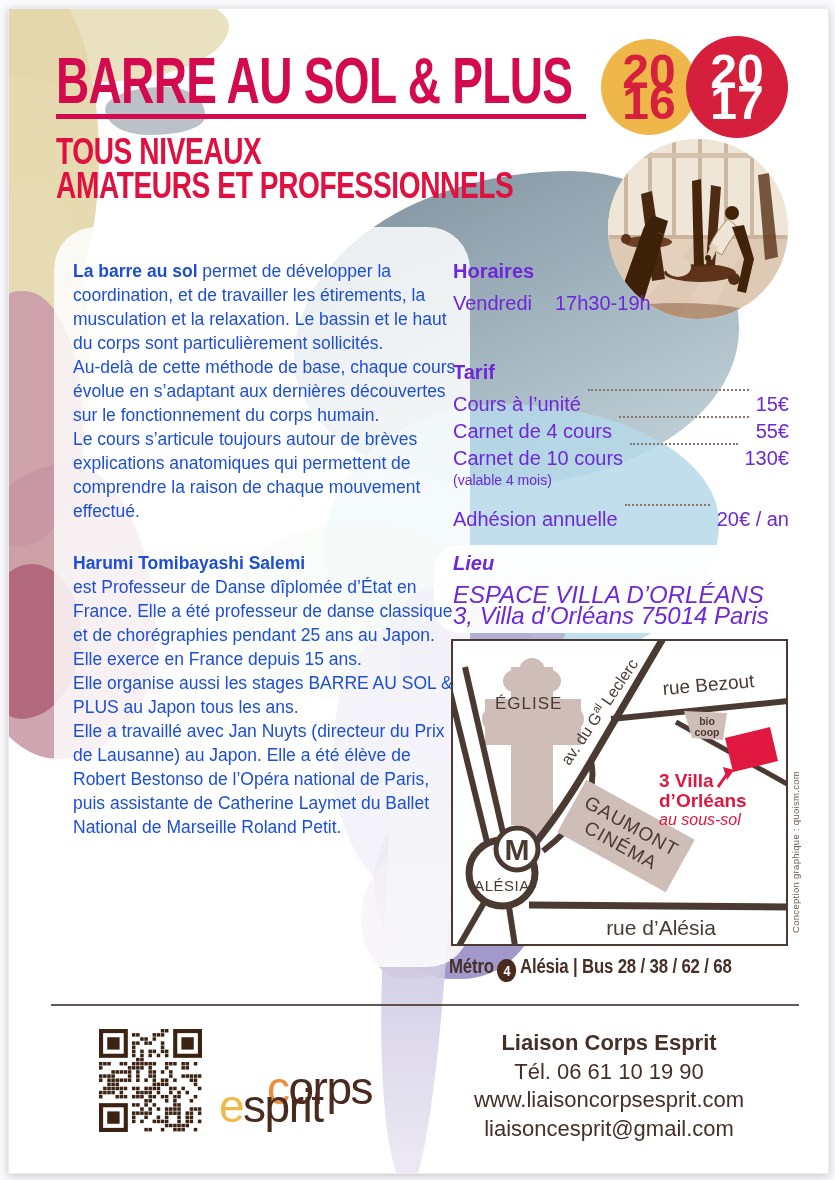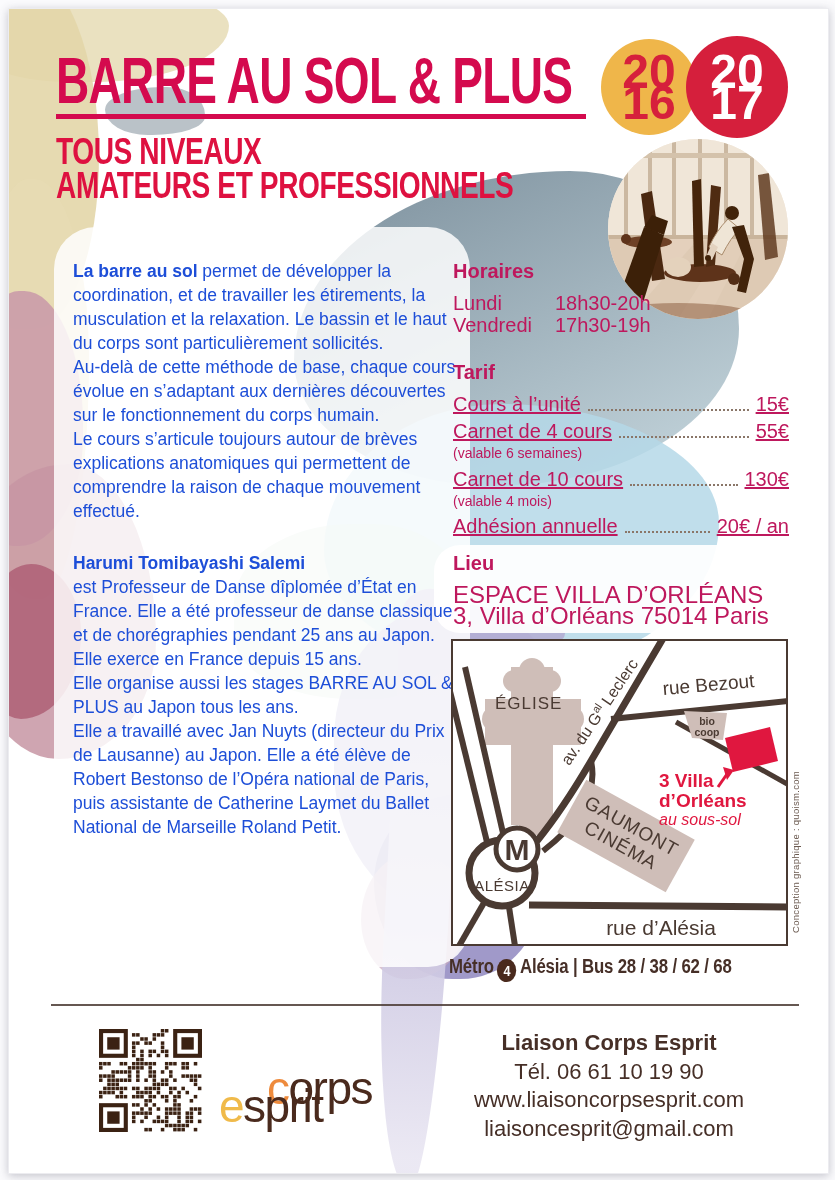--- a/index.html
+++ b/index.html
@@ -42,29 +42,29 @@
   .photo{position:absolute;left:599px;top:130px;width:180px;height:180px;z-index:2;}
 
   
   .card{position:absolute;left:45px;top:218px;width:416px;height:740px;background:rgba(255,255,255,.84);
         border-radius:42px;z-index:2;box-sizing:border-box;padding:32px 10px 0 19px;color:#1d4ed8;}
   .card p{margin:0;font-size:17.5px;line-height:24px;}
   .card .bio-name{margin-top:28px;font-weight:700;}
   .lead{font-weight:700;}
 
   
-  .rsec{position:absolute;left:444px;width:336px;color:#be185d;z-index:2;}
+  .rsec{position:absolute;left:444px;width:336px;color:#6d28d9;z-index:2;}
   .rhead{font-size:20px;font-weight:700;line-height:22px;margin:0 0 10px 0;}
-  #horaires{top:251px;} #tarif{top:352px;} #lieu{top:543px;}
+  #horaires{top:251px;} #tarif{top:352px;} #lieu{top:543px;font-style:italic;}
   .hrow{display:grid;grid-template-columns:102px 1fr;font-size:20px;line-height:22px;}
-  .trow{display:flex;align-items:flex-end;font-size:20px;line-height:22px;margin-bottom:5px;text-decoration:underline;}
+  .trow{display:flex;align-items:flex-start;font-size:20px;line-height:22px;margin-bottom:5px;}
   .trow .dots{flex:1;border-bottom:2px dotted #8a7668;margin:0 7px;transform:translateY(-4px);min-width:18px;}
   .trow .price{white-space:nowrap;}
   .tnote{font-size:14px;line-height:16px;margin:-2px 0 7px 0;}
-  .tnote.wide{margin-bottom:6px;}
+  .tnote.wide{margin-bottom:20px;}
   .lieu-name,.lieu-addr{font-size:24px;line-height:21px;}
   .lieu-name{margin-top:8px;}
 
   
   .map{position:absolute;left:442px;top:630px;width:337px;height:307px;z-index:2;}
   .mt{fill:#4a3a32;font-family:"Liberation Sans","DejaVu Sans",sans-serif;}
   .mt-eglise{font-size:17px;letter-spacing:1px;}
   .mt-street{font-size:19px;}
   .mt-avenue{font-size:16px;}
   .mt-bio{font-size:10.5px;text-anchor:middle;font-weight:700;}
@@ -181,42 +181,37 @@
     <p>Le cours s’articule toujours autour de brèves explications anatomiques qui permettent de comprendre la raison de chaque mouvement effectué.</p>
     <p class="bio-name">Harumi Tomibayashi Salemi</p>
     <p>est Professeur de Danse dîplomée d’État en France. Elle a été professeur de danse classique et de chorégraphies pendant 25 ans au Japon. Elle exerce en France depuis 15 ans.</p>
     <p>Elle organise aussi les stages BARRE AU SOL &amp; PLUS au Japon tous les ans.</p>
     <p>Elle a travaillé avec Jan Nuyts (directeur du Prix de Lausanne) au Japon. Elle a été élève de Robert Bestonso de l’Opéra national de Paris, puis assistante de Catherine Laymet du Ballet National de Marseille Roland Petit.</p>
   </div>
 
   <div class="rsec" id="horaires">
     <p class="rhead">Horaires</p>
     <div class="hrow">
-      <span>Lundi</span>
-      <span>18h30-20h</span>
-    </div>
-    <div class="hrow">
       <span>Vendredi</span>
       <span>17h30-19h</span>
     </div>
   </div>
 
   <div class="rsec" id="tarif">
     <p class="rhead">Tarif</p>
     <div class="trow">
       <span>Cours à l’unité</span>
       <span class="dots"></span>
       <span class="price">15€</span>
     </div>
     <div class="trow">
       <span>Carnet de 4 cours</span>
       <span class="dots"></span>
       <span class="price">55€</span>
     </div>
-    <p class="tnote">(valable 6 semaines)</p>
     <div class="trow">
       <span>Carnet de 10 cours</span>
       <span class="dots"></span>
       <span class="price">130€</span>
     </div>
     <p class="tnote wide">(valable 4 mois)</p>
     <div class="trow">
       <span>Adhésion annuelle</span>
       <span class="dots"></span>
       <span class="price">20€ / an</span>

